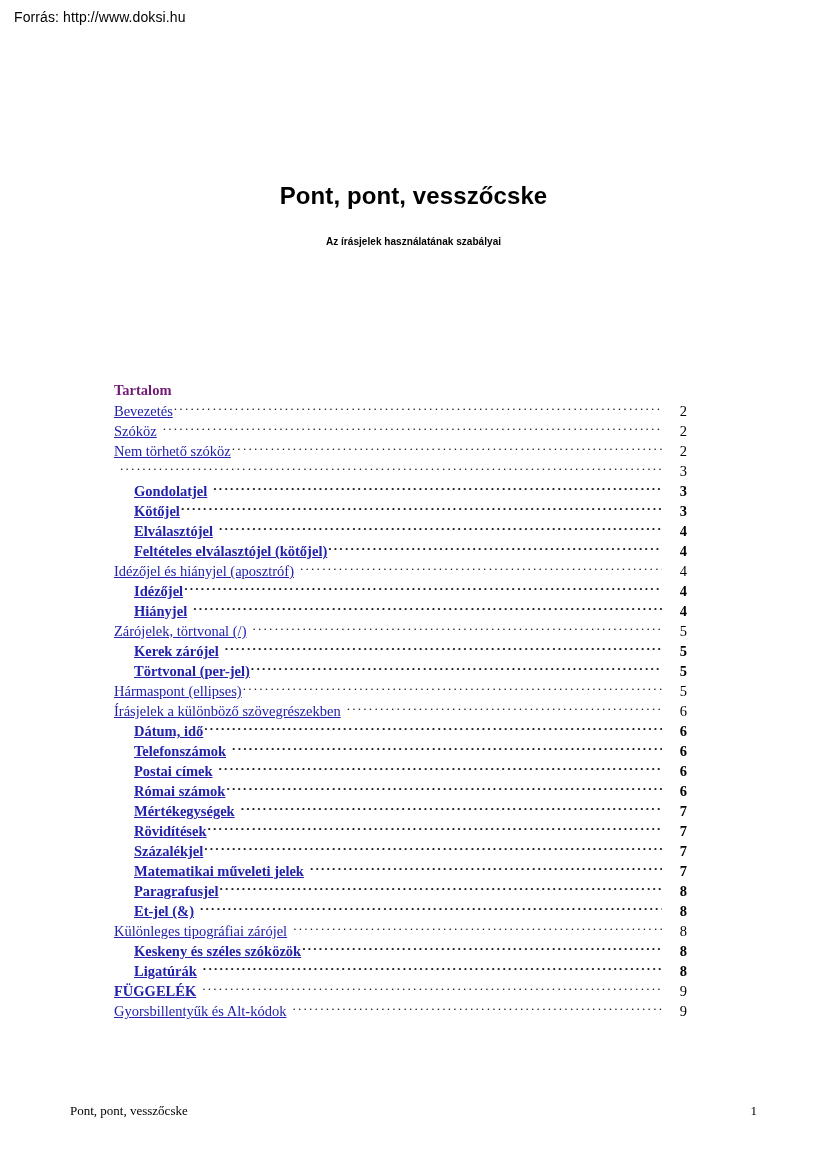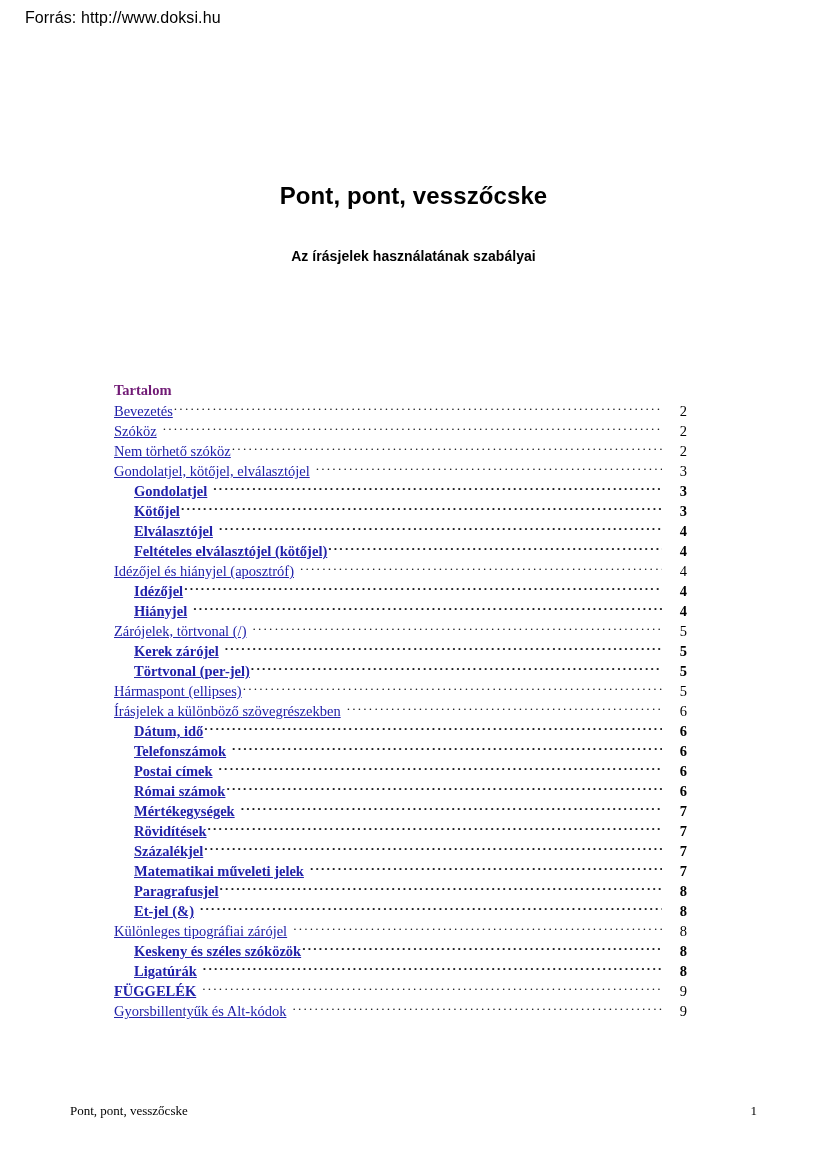--- a/index.html
+++ b/index.html
@@ -22,25 +22,24 @@
     position: absolute;
     inset: 0;
   }
 
   
   .source-line {
     position: absolute;
     left: 14px;
     top: 9px;
     font-family: "Liberation Sans", "DejaVu Sans", sans-serif;
-    font-size: 16px;
+    font-size: 14px;
     color: #000000;
     letter-spacing: 0.1px;
     white-space: nowrap;
-    margin-left: 11px;
   }
 
   
   .publisher {
     position: absolute;
     left: 0;
     right: 0;
     top: 49px;
     text-align: center;
     font-family: "Liberation Serif", "DejaVu Serif", serif;
@@ -60,24 +59,24 @@
     font-family: "Liberation Sans", "DejaVu Sans", sans-serif;
     font-size: 24px;
     font-weight: bold;
     color: #000000;
     letter-spacing: 0.1px;
     line-height: 1.2;
     margin: 0;
   }
   .doc-subtitle {
     font-family: "Liberation Sans", "DejaVu Sans", sans-serif;
-    font-size: 14px;
-    font-weight: bold;
-    color: #000000;
-    margin: 12px;
+    font-size: 10px;
+    font-weight: bold;
+    color: #000000;
+    margin: 0;
     padding-top: 25px;
     letter-spacing: 0.05px;
   }
 
   
   .toc {
     position: absolute;
     left: 114px;
     top: 381px;
     width: 573px;
@@ -200,21 +199,20 @@
           <span class="toc-leader"></span>
           <span class="toc-page">2</span>
         </li>
         <li class="toc-entry level-1">
           <span class="toc-label">Nem törhető szóköz</span>
           <span class="toc-gap"></span>
           <span class="toc-leader"></span>
           <span class="toc-page">2</span>
         </li>
         <li class="toc-entry level-1 spaced">
-          <span class="toc-label">Gondolatjel, kötőjel, elválasztójel</span>
           <span class="toc-gap"></span>
           <span class="toc-leader"></span>
           <span class="toc-page">3</span>
         </li>
         <li class="toc-entry level-2 spaced">
           <span class="toc-label">Gondolatjel</span>
           <span class="toc-gap"></span>
           <span class="toc-leader"></span>
           <span class="toc-page">3</span>
         </li>

